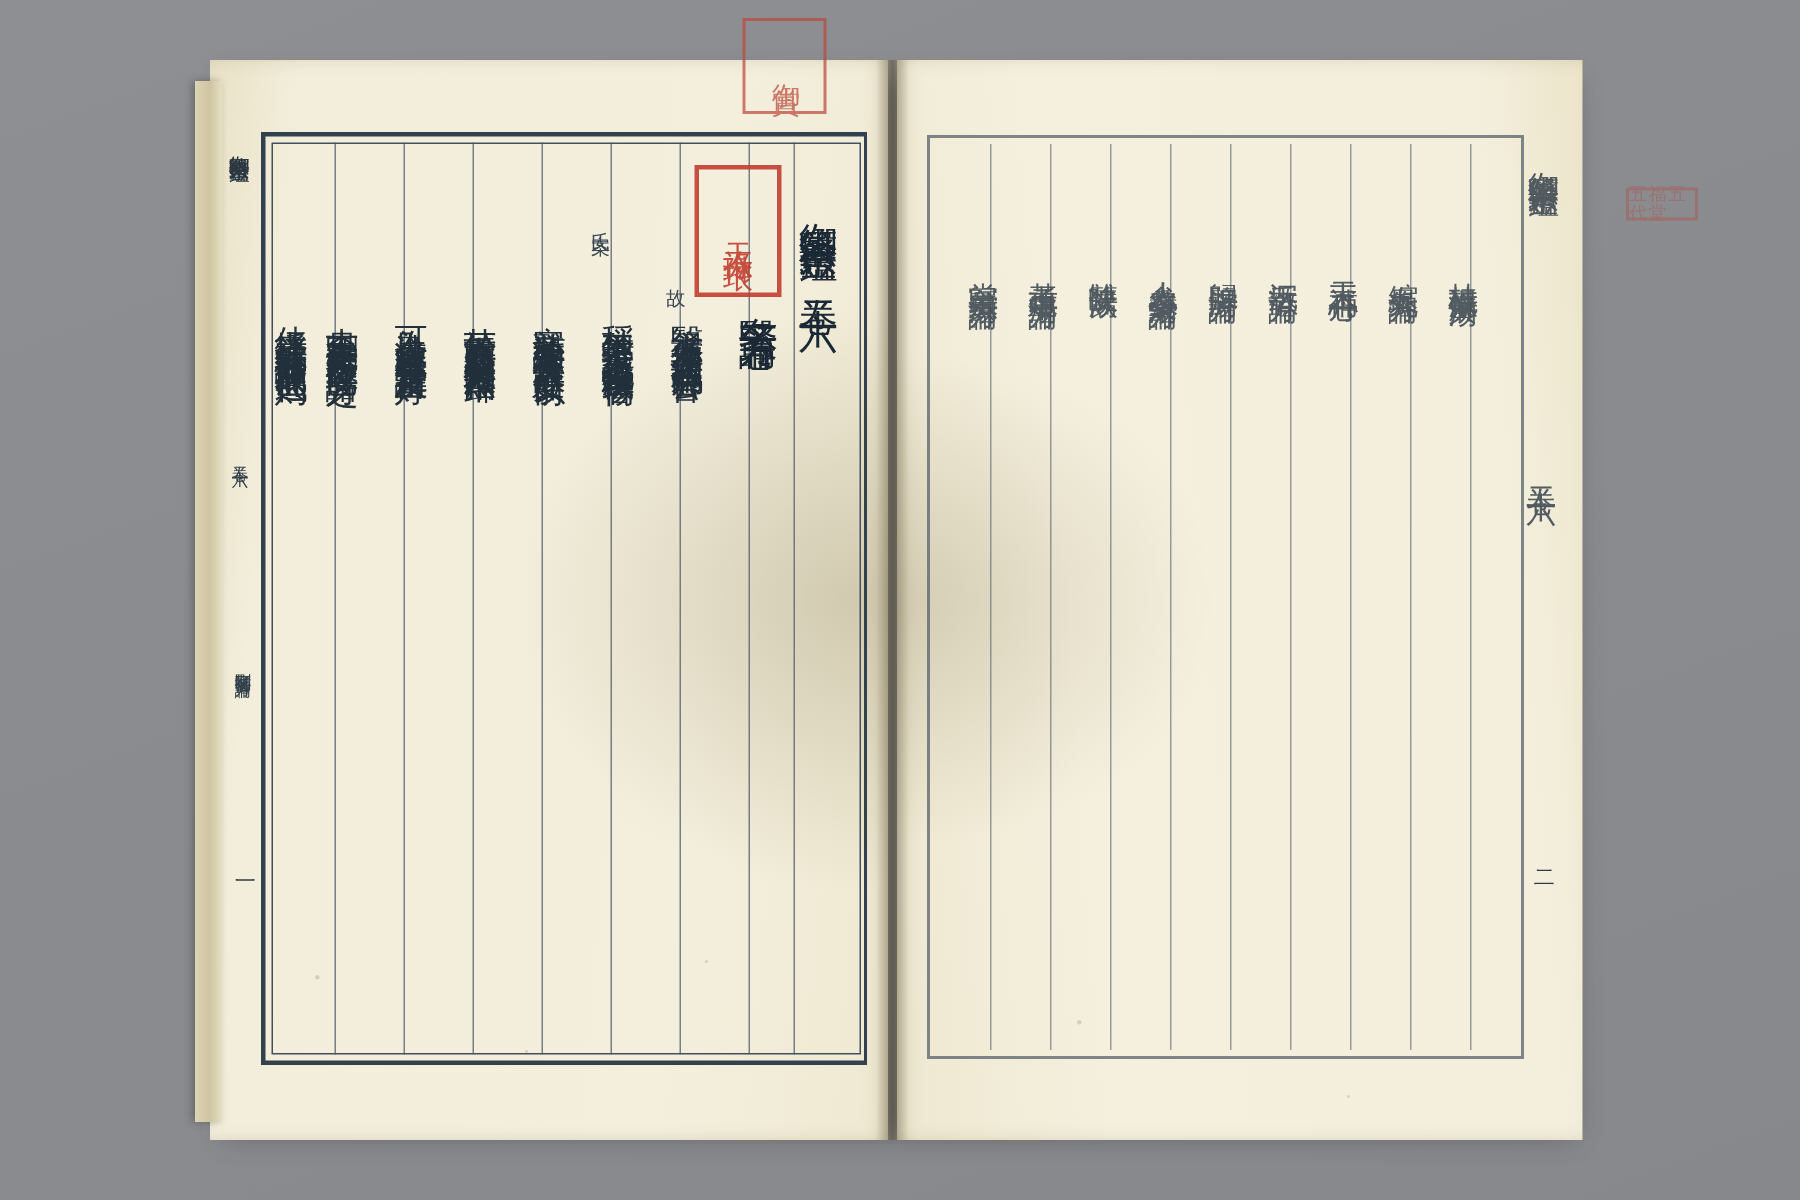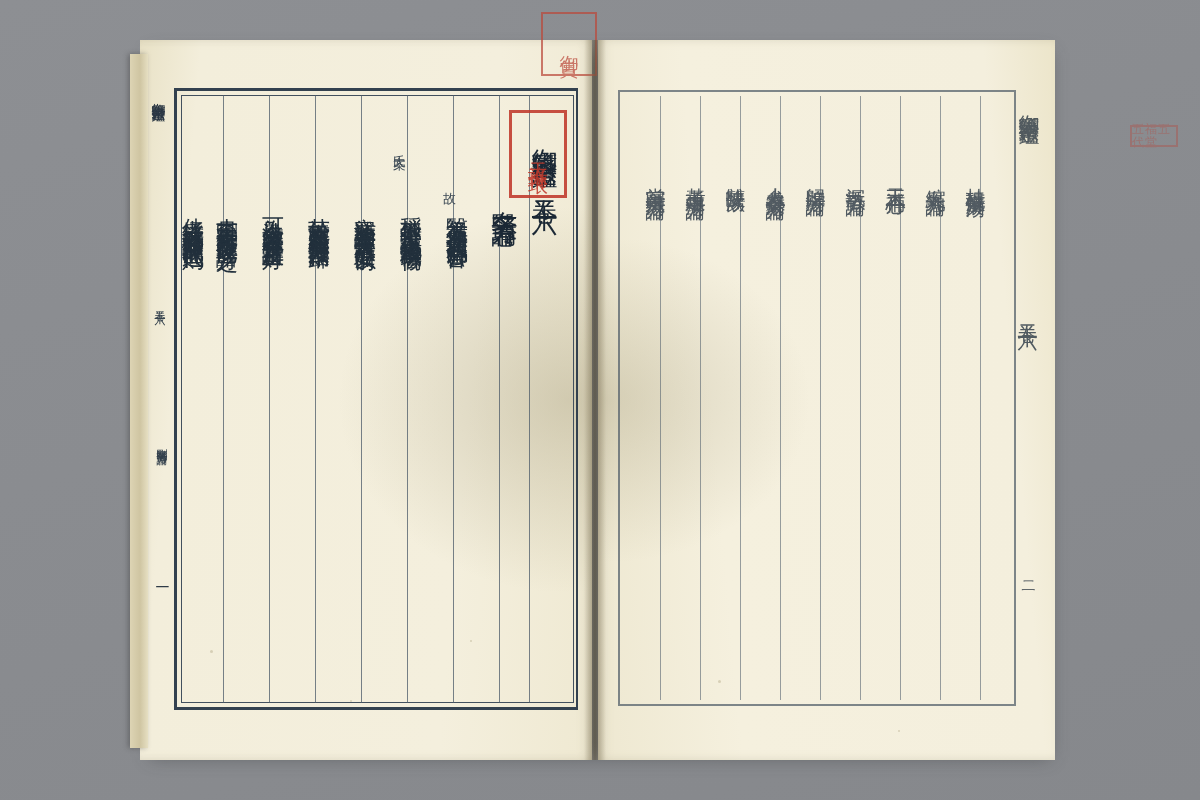--- a/index.html
+++ b/index.html
@@ -165,21 +165,20 @@
     box-sizing: border-box;
     writing-mode: vertical-rl;
     text-orientation: upright;
     font-family: "DejaVu Serif", serif;
     display: flex;
     align-items: center;
     justify-content: center;
     letter-spacing: 4px;
     line-height: 1.05;
     opacity: .88;
-    margin-left: 46px;
   }
   .seal-top {
     left: 355px;
     top: -28px;
     width: 56px;
     height: 64px;
     font-size: 19px;
     border-width: 2px;
     opacity: .72;
     color: #bb4a3c;

